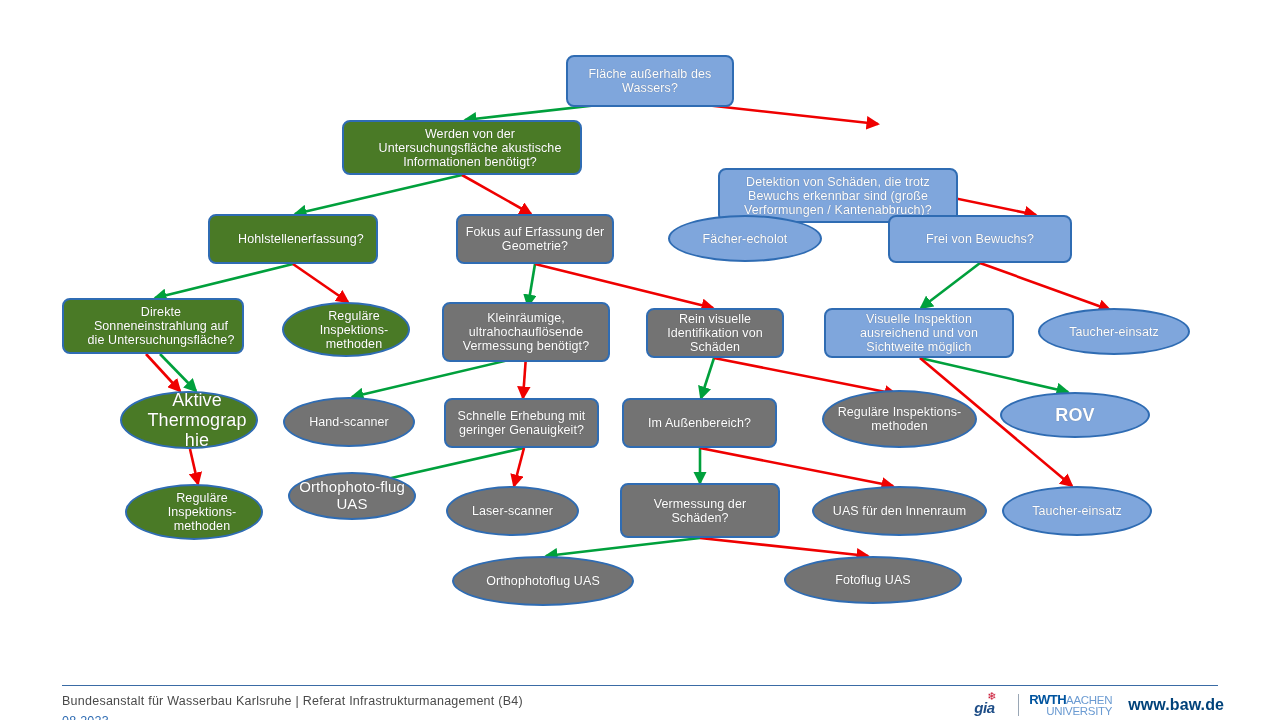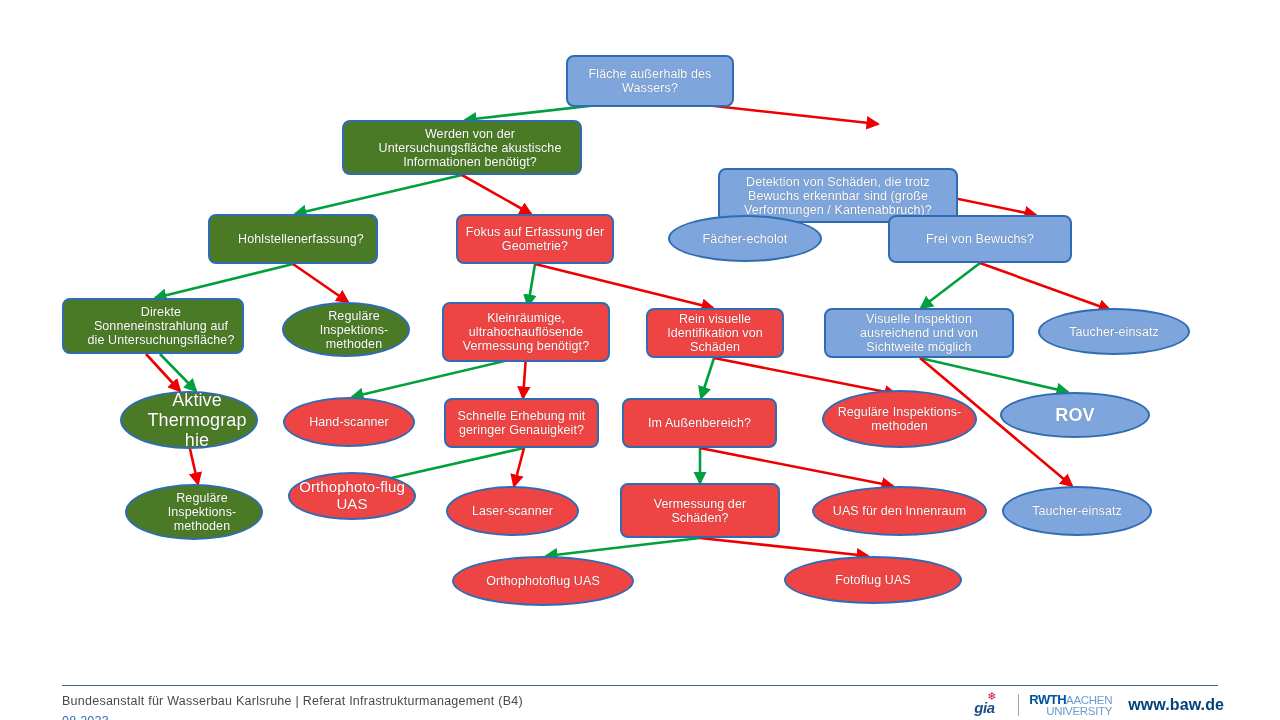--- a/index.html
+++ b/index.html
@@ -45,21 +45,21 @@
     line-height: 1.12;
     letter-spacing: .1px;
     padding: 2px 4px;
     text-shadow: 0 0 1px rgba(0,0,0,.35);
   }
   .node .lbl { display: block; width: 100%; }
   .shape-rect { border-radius: 8px; }
   .shape-ellipse { border-radius: 50%; }
   .fill-blue  { background: #7fa6dc; }
   .fill-green { background: #4a7a26; padding-left: 20px; }
-  .fill-gray  { background: #ef4444; }
+  .fill-gray  { background: #737373; }
 
   
   #footer {
     position: absolute;
     left: 0;
     top: 672px;
     width: 1280px;
     height: 70px;
     background: #ffffff;
   }

